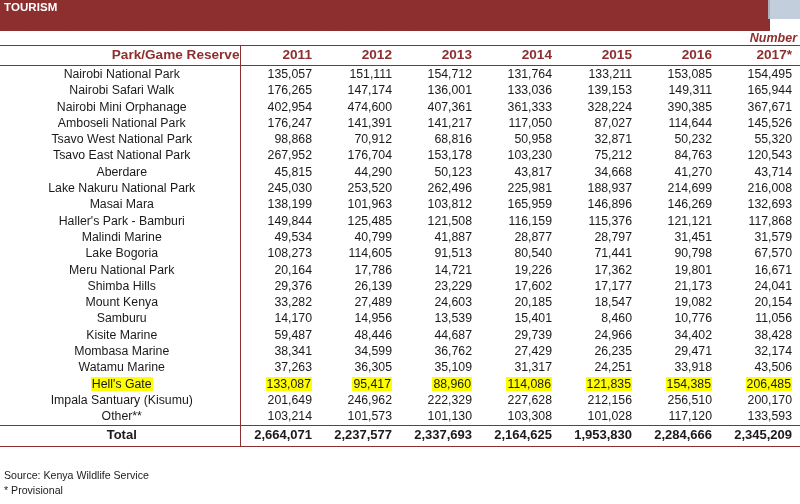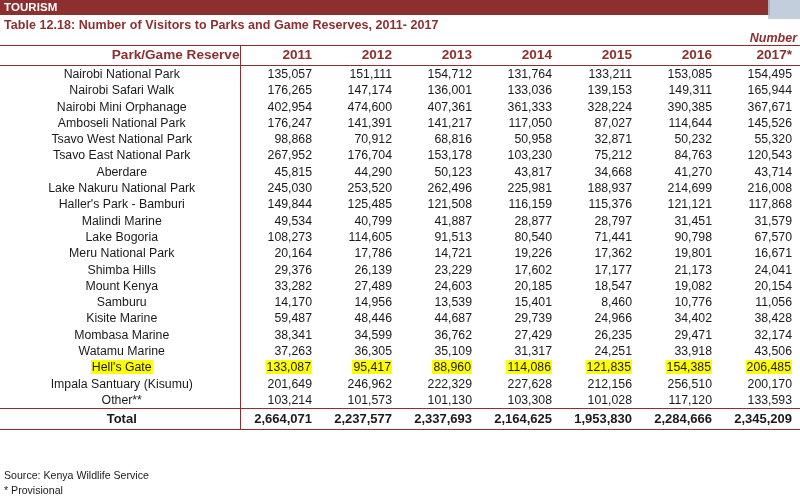--- a/index.html
+++ b/index.html
@@ -14,21 +14,21 @@
     position: relative;
     overflow: hidden;
     color: #1a1a1a;
   }
 
   
   #banner {
     position: absolute;
     top: 0; left: 0;
     width: 770px;
-    height: 15px;
+    height: 31px;
     background: #8e2f2f;
   }
   #banner-label {
     position: absolute;
     left: 4px;
     top: 0px;
     font-size: 11.5px;
     font-weight: bold;
     color: #ffffff;
     line-height: 15px;
@@ -260,20 +260,30 @@
           <td class="name">Lake Nakuru National Park</td>
           <td class="num">245,030</td>
           <td class="num">253,520</td>
           <td class="num">262,496</td>
           <td class="num">225,981</td>
           <td class="num">188,937</td>
           <td class="num">214,699</td>
           <td class="num">216,008</td>
         </tr>
         <tr>
+          <td class="name">Masai Mara</td>
+          <td class="num">138,199</td>
+          <td class="num">101,963</td>
+          <td class="num">103,812</td>
+          <td class="num">165,959</td>
+          <td class="num">146,896</td>
+          <td class="num">146,269</td>
+          <td class="num">132,693</td>
+        </tr>
+        <tr>
           <td class="name">Haller's Park - Bamburi</td>
           <td class="num">149,844</td>
           <td class="num">125,485</td>
           <td class="num">121,508</td>
           <td class="num">116,159</td>
           <td class="num">115,376</td>
           <td class="num">121,121</td>
           <td class="num">117,868</td>
         </tr>
         <tr>

